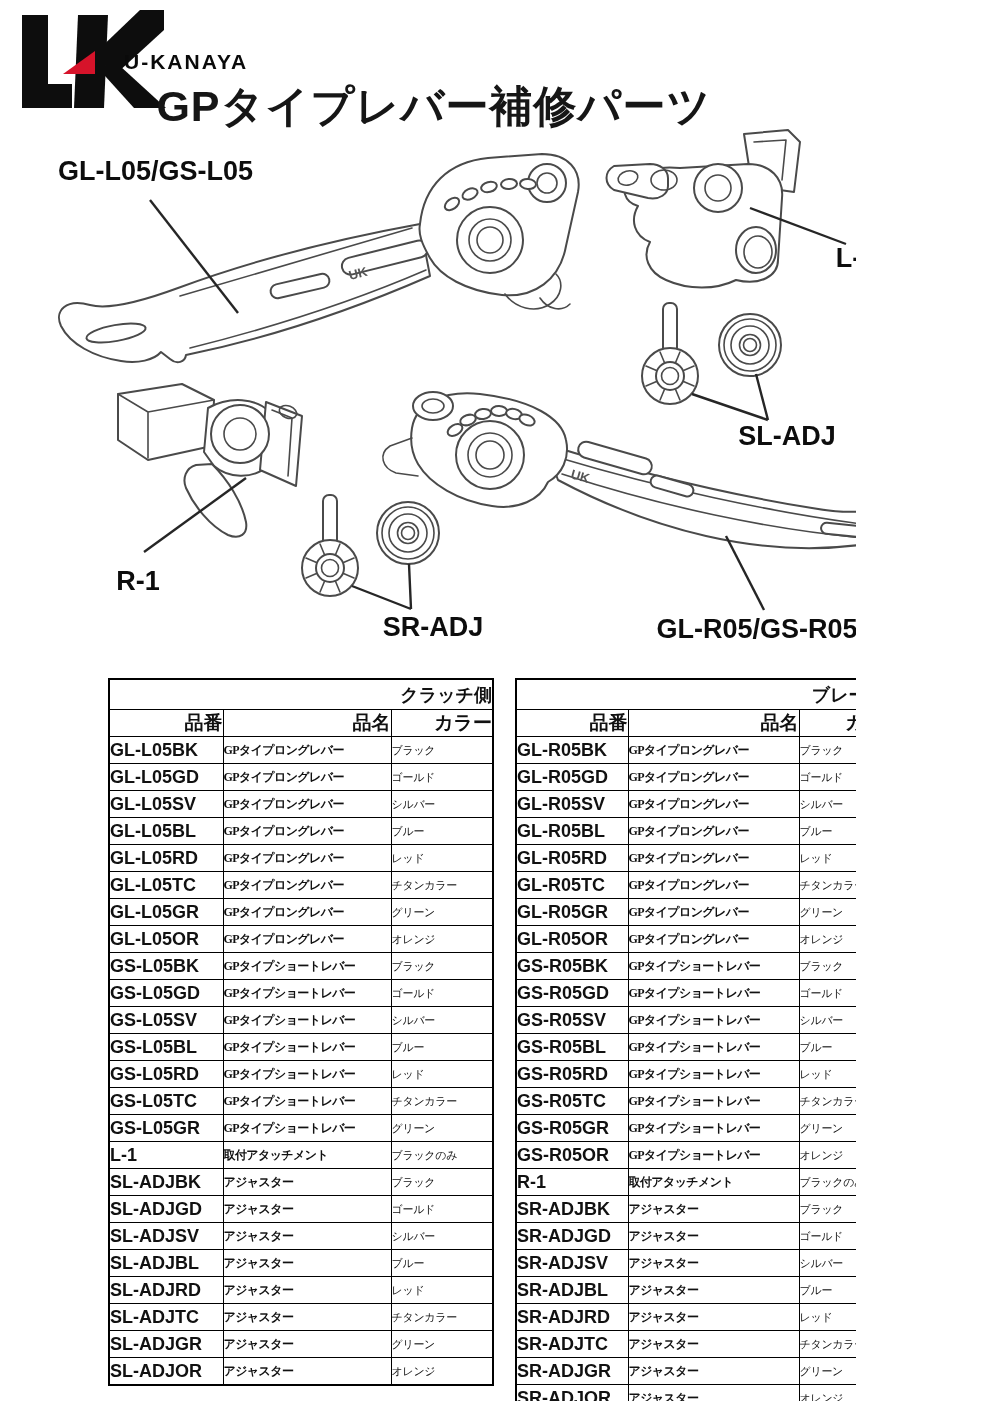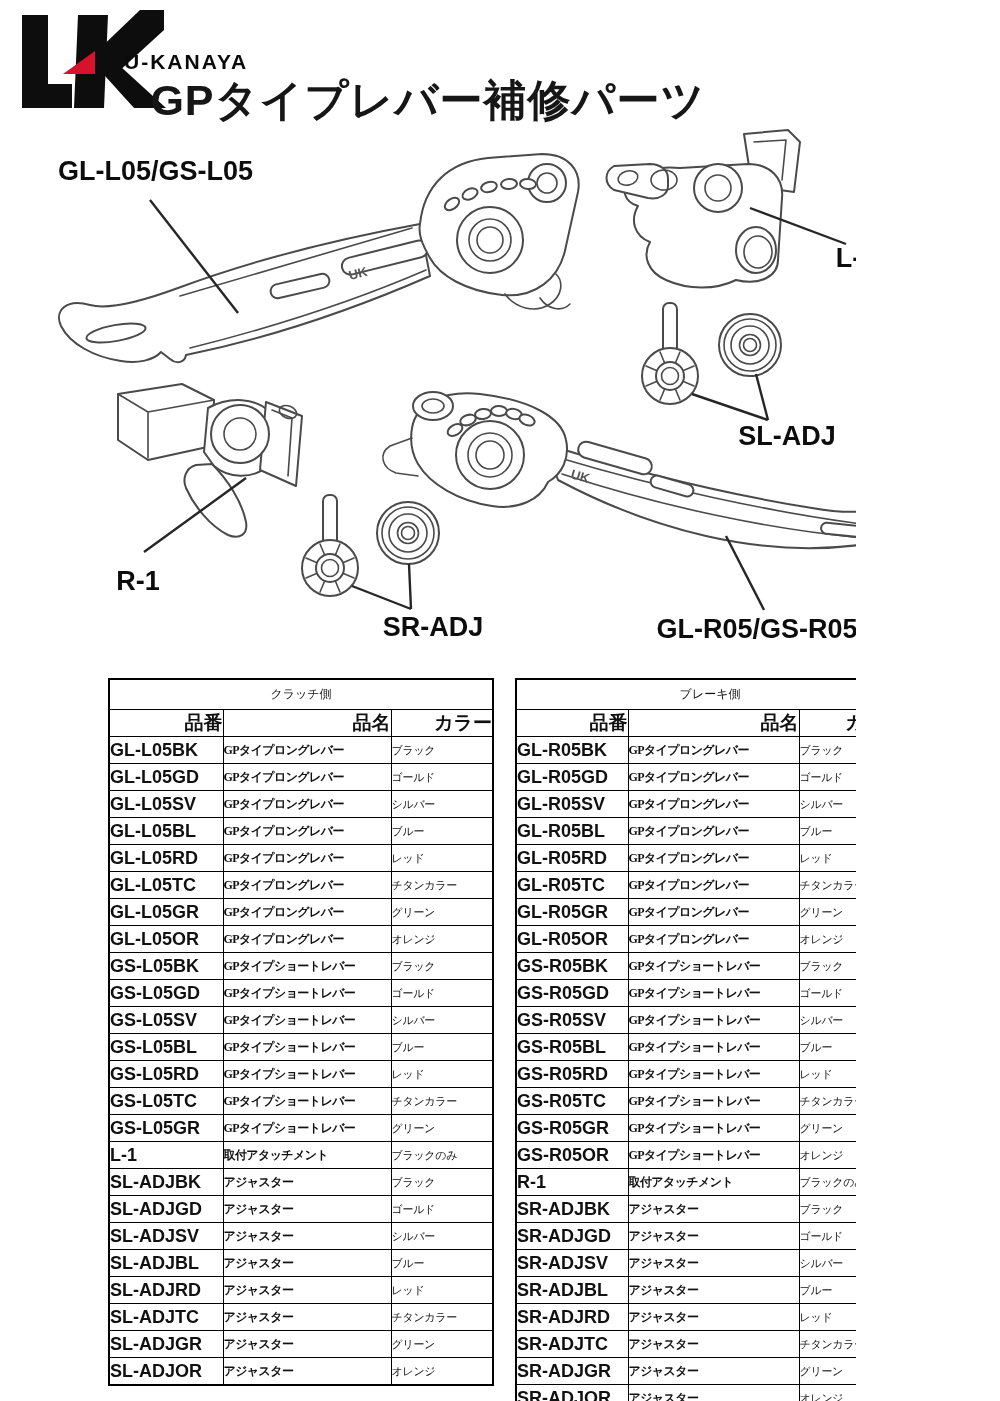--- a/index.html
+++ b/index.html
@@ -1,36 +1,36 @@
 <!DOCTYPE html>
 <html><head>
 <meta charset="utf-8">
 <style>
   html,body{margin:0;padding:0;background:#ffffff;}
   .page{position:relative;width:856px;height:1401px;background:#fff;overflow:hidden;
         font-family:"Liberation Sans",sans-serif;color:#111;}
   
   .logo{position:absolute;left:12px;top:8px;width:290px;height:104px;}
-  .page-title{position:absolute;left:0;top:72px;width:100%;margin:0;text-align:center;
+  .page-title{position:absolute;left:0;top:72px;width:100%;margin:6px;text-align:center;
         font-size:43px;font-weight:bold;letter-spacing:1px;color:#161616;}
   
   .diagram{position:absolute;left:0;top:128px;width:1000px;height:548px;}
   .d  {fill:#fff;stroke:#4a4a4a;stroke-width:2;stroke-linejoin:round;stroke-linecap:round;}
   .dn {fill:none;stroke:#4a4a4a;stroke-width:1.6;stroke-linejoin:round;stroke-linecap:round;}
   .lead{fill:none;stroke:#262626;stroke-width:2.4;}
   .lbl{font-family:"Liberation Sans",sans-serif;font-weight:bold;font-size:27px;fill:#0d0d0d;}
   .engrave{font-family:"Liberation Sans",sans-serif;font-weight:bold;font-size:13px;fill:#555;}
   
   table.parts{position:absolute;border-collapse:collapse;table-layout:fixed;
         border:2px solid #000;background:#fff;}
   #clutch-table{left:108px;top:678px;width:384px;}
   #brake-table{left:515px;top:678px;width:388px;}
   table.parts td, table.parts th{border:1.4px solid #000;overflow:hidden;white-space:nowrap;
         padding:0;vertical-align:middle;}
-  tr.t-title td{height:29px;text-align:center;font-weight:normal;font-size:12px;}
+  tr.t-title td{height:29px;text-align:right;font-weight:bold;font-size:18px;}
   tr.t-head th{height:24px;text-align:right;font-weight:bold;font-size:19px;}
   tr.t-row td{height:26px;}
   td.c0{font-weight:bold;font-size:18px;padding-left:5px;margin-left:9px;}
   td.c1{font-weight:bold;font-size:12px;padding-left:4px;letter-spacing:-0.6px;font-family:Liberation Serif, serif;}
   td.c2{font-weight:normal;font-size:11px;padding-left:4px;letter-spacing:-0.3px;margin-top:28px;}
   .brand{font-family:"Liberation Sans",sans-serif;font-weight:bold;font-size:21px;
         letter-spacing:2px;fill:#0a0a0a;}
 </style>
 </head>
 <body>

